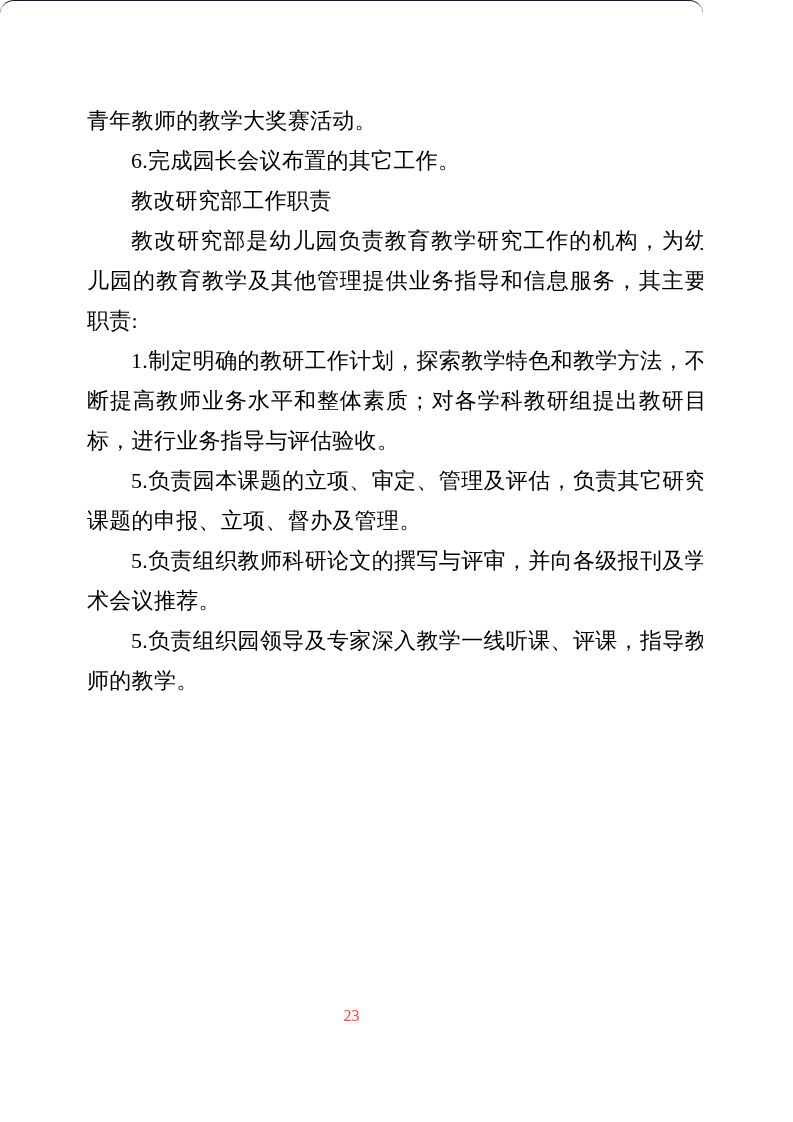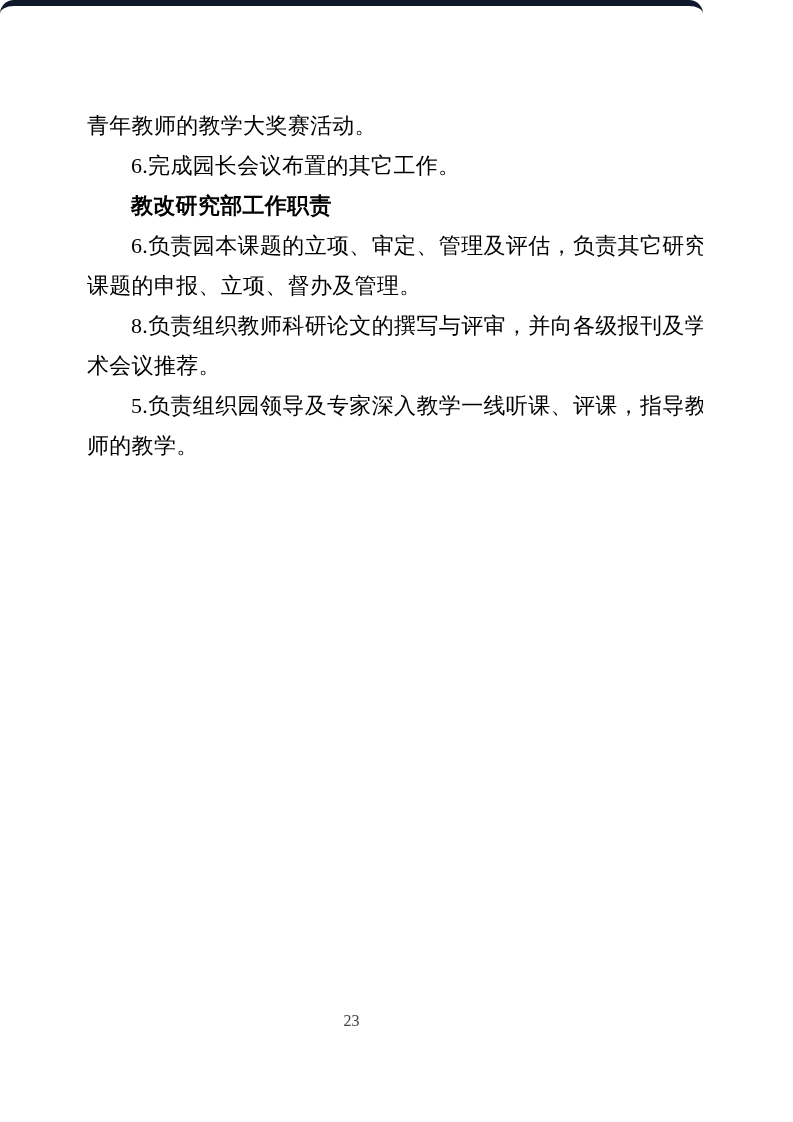--- a/index.html
+++ b/index.html
@@ -6,21 +6,21 @@
       margin: 0;
       padding: 0;
       background: #ffffff;
     }
     .page {
       position: relative;
       width: 703px;
       height: 1122px;
       background: #ffffff;
       overflow: hidden;
-      border-top: 6px solid #0f172a;
+      border-top: 1px solid #0f172a;
       font-family: "Liberation Serif", "DejaVu Serif", serif;
       color: #000000;
       box-sizing: border-box;
       border-radius: 14px;
     }
     .content {
       position: absolute;
       left: 87px;
       top: 100px;
       width: 620px;
@@ -31,39 +31,41 @@
     }
     .content p {
       margin: 0;
       padding: 0;
     }
     .indent {
       text-indent: 2em;
     }
     .heading {
       text-indent: 2em;
-      font-weight: bold;
+      font-weight: normal;
     }
     .page-footer {
       position: absolute;
       top: 1004px;
       left: 0;
       width: 100%;
       text-align: center;
       font-size: 16px;
       line-height: 22px;
-      color: #404040;
+      color: #ef4444;
     }
   </style>
 </head>
 <body>
 
 <div class="page">
   <div class="content">
     <p>青年教师的教学大奖赛活动。</p>
     <p class="indent">6.完成园长会议布置的其它工作。</p>
     <p class="heading">教改研究部工作职责</p>
-    <p class="indent">6.负责园本课题的立项、审定、管理及评估，负责其它研究课题的申报、立项、督办及管理。</p>
-    <p class="indent">8.负责组织教师科研论文的撰写与评审，并向各级报刊及学术会议推荐。</p>
+    <p class="indent">教改研究部是幼儿园负责教育教学研究工作的机构，为幼儿园的教育教学及其他管理提供业务指导和信息服务，其主要职责:</p>
+    <p class="indent">1.制定明确的教研工作计划，探索教学特色和教学方法，不断提高教师业务水平和整体素质；对各学科教研组提出教研目标，进行业务指导与评估验收。</p>
+    <p class="indent">5.负责园本课题的立项、审定、管理及评估，负责其它研究课题的申报、立项、督办及管理。</p>
+    <p class="indent">5.负责组织教师科研论文的撰写与评审，并向各级报刊及学术会议推荐。</p>
     <p class="indent">5.负责组织园领导及专家深入教学一线听课、评课，指导教师的教学。</p>
   </div>
   <div class="page-footer">23</div>
 </div>
 
 </body></html>

